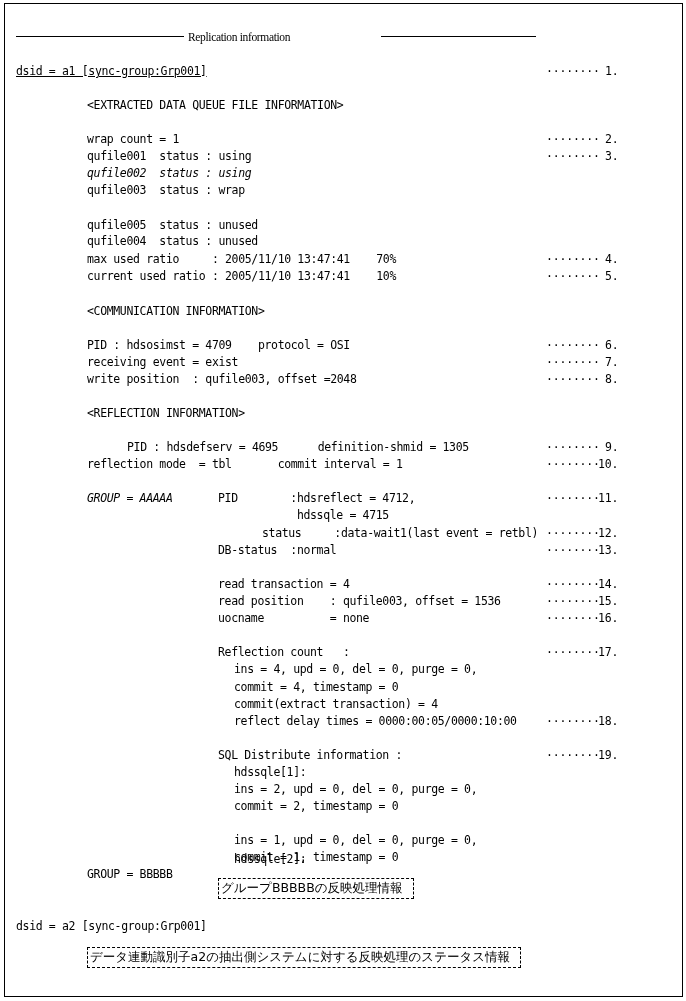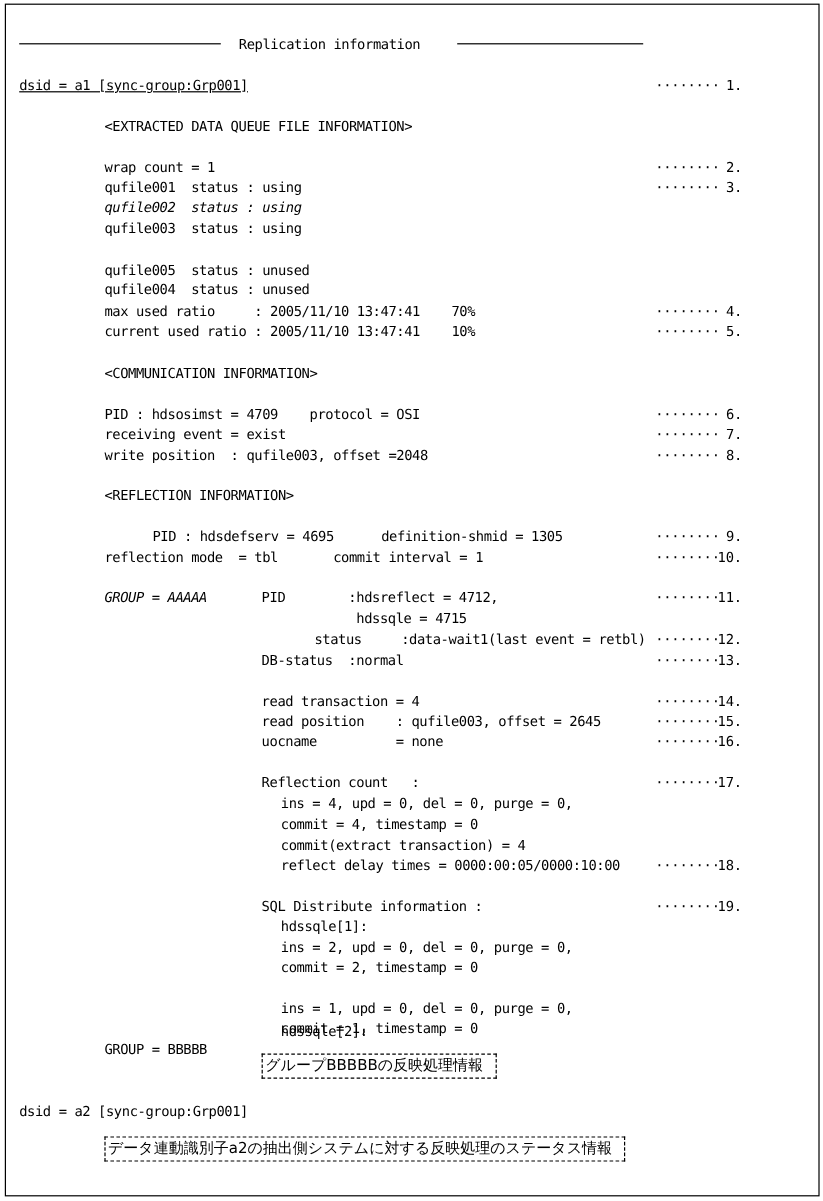--- a/index.html
+++ b/index.html
@@ -28,38 +28,38 @@
       border: 1px dashed #000; padding: 1px 10px 2px 2px;
       border-top-style: dashed;
     }
   </style>
 </head>
 <body>
 
 <div class="frame"></div>
 
 <div class="rule" style="left:16px; top:36px; width:168px;"></div>
-<div class="t" style="left:199px; top:30px;">Replication information</div>
+<div class="t" style="left:188px; top:30px;font-family:Liberation Serif, serif;">Replication information</div>
 <div class="rule" style="left:381px; top:36px; width:155px;"></div>
 
 <div class="t" style="left:16px; top:64px;text-decoration:underline;">dsid = a1 [sync-group:Grp001]</div>
 <div class="ref" style="left:546px; top:64px;">········</div>
 <div class="ref" style="left:605px; top:64px;">1.</div>
 
 <div class="t" style="left:87px; top:98px;">&lt;EXTRACTED DATA QUEUE FILE INFORMATION&gt;</div>
 
 <div class="t" style="left:87px; top:132px;">wrap count = 1</div>
 <div class="ref" style="left:546px; top:132px;">········</div>
 <div class="ref" style="left:605px; top:132px;">2.</div>
 
 <div class="t" style="left:87px; top:149px;">qufile001  status : using</div>
 <div class="ref" style="left:546px; top:149px;">········</div>
 <div class="ref" style="left:605px; top:149px;">3.</div>
 <div class="t" style="left:87px; top:166px;font-style:italic;">qufile002  status : using</div>
-<div class="t" style="left:87px; top:183px;">qufile003  status : using</div>
+<div class="t" style="left:87px; top:183px;">qufile003  status : wrap</div>
 <div class="t" style="left:87px; top:201px;margin-top:33px;">qufile004  status : unused</div>
 <div class="t" style="left:87px; top:218px;">qufile005  status : unused</div>
 
 <div class="t" style="left:87px; top:252px;">max used ratio     : 2005/11/10 13:47:41    70%</div>
 <div class="ref" style="left:546px; top:252px;">········</div>
 <div class="ref" style="left:605px; top:252px;">4.</div>
 <div class="t" style="left:87px; top:269px;">current used ratio : 2005/11/10 13:47:41    10%</div>
 <div class="ref" style="left:546px; top:269px;">········</div>
 <div class="ref" style="left:605px; top:269px;">5.</div>
 
@@ -90,21 +90,21 @@
 <div class="t" style="left:218px; top:526px;margin-left:44px;">status     :data-wait1(last event = retbl)</div>
 <div class="ref" style="left:546px; top:526px;">········</div>
 <div class="ref" style="left:598px; top:526px;">12.</div>
 <div class="t" style="left:218px; top:543px;">DB-status  :normal</div>
 <div class="ref" style="left:546px; top:543px;">········</div>
 <div class="ref" style="left:598px; top:543px;">13.</div>
 
 <div class="t" style="left:218px; top:577px;">read transaction = 4</div>
 <div class="ref" style="left:546px; top:577px;">········</div>
 <div class="ref" style="left:598px; top:577px;">14.</div>
-<div class="t" style="left:218px; top:594px;">read position    : qufile003, offset = 2645</div>
+<div class="t" style="left:218px; top:594px;">read position    : qufile003, offset = 1536</div>
 <div class="ref" style="left:546px; top:594px;">········</div>
 <div class="ref" style="left:598px; top:594px;">15.</div>
 <div class="t" style="left:218px; top:611px;">uocname          = none</div>
 <div class="ref" style="left:546px; top:611px;">········</div>
 <div class="ref" style="left:598px; top:611px;">16.</div>
 
 <div class="t" style="left:218px; top:645px;">Reflection count   :</div>
 <div class="ref" style="left:546px; top:645px;">········</div>
 <div class="ref" style="left:598px; top:645px;">17.</div>
 <div class="t" style="left:234px; top:662px;">ins = 4, upd = 0, del = 0, purge = 0,</div>

